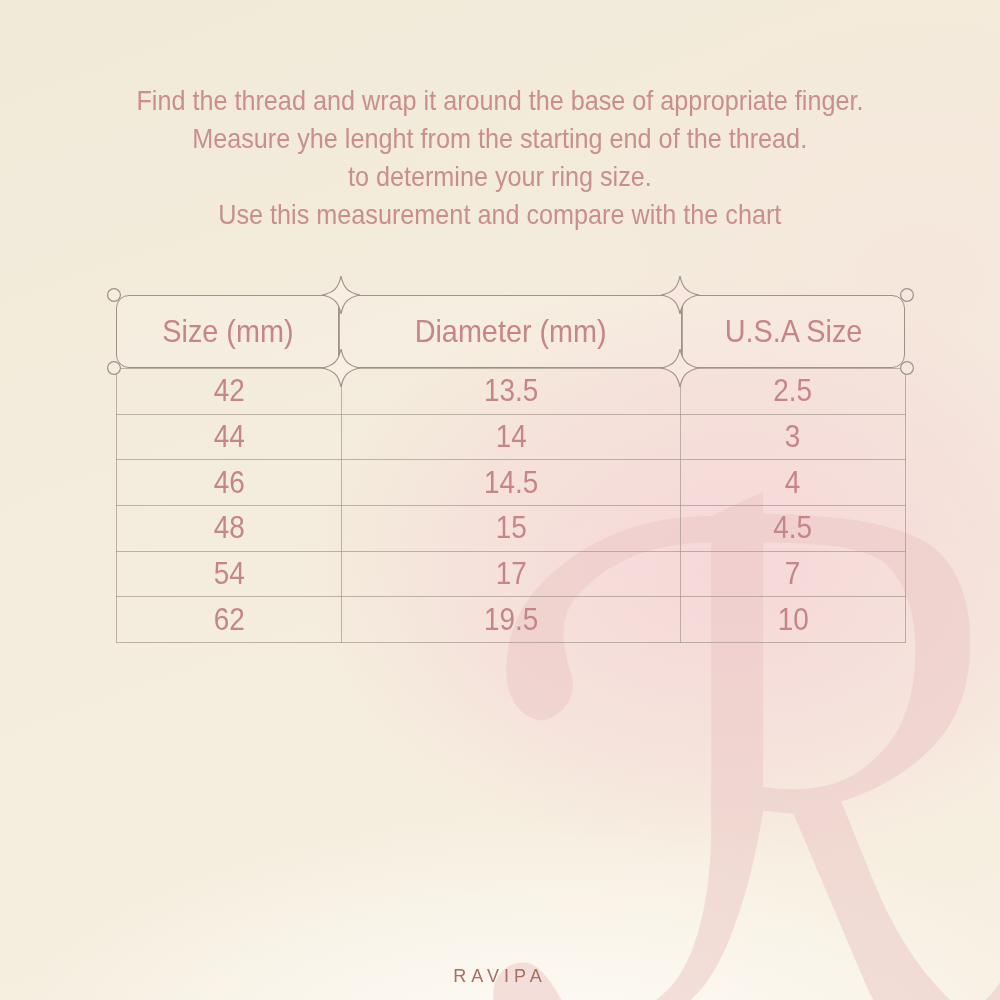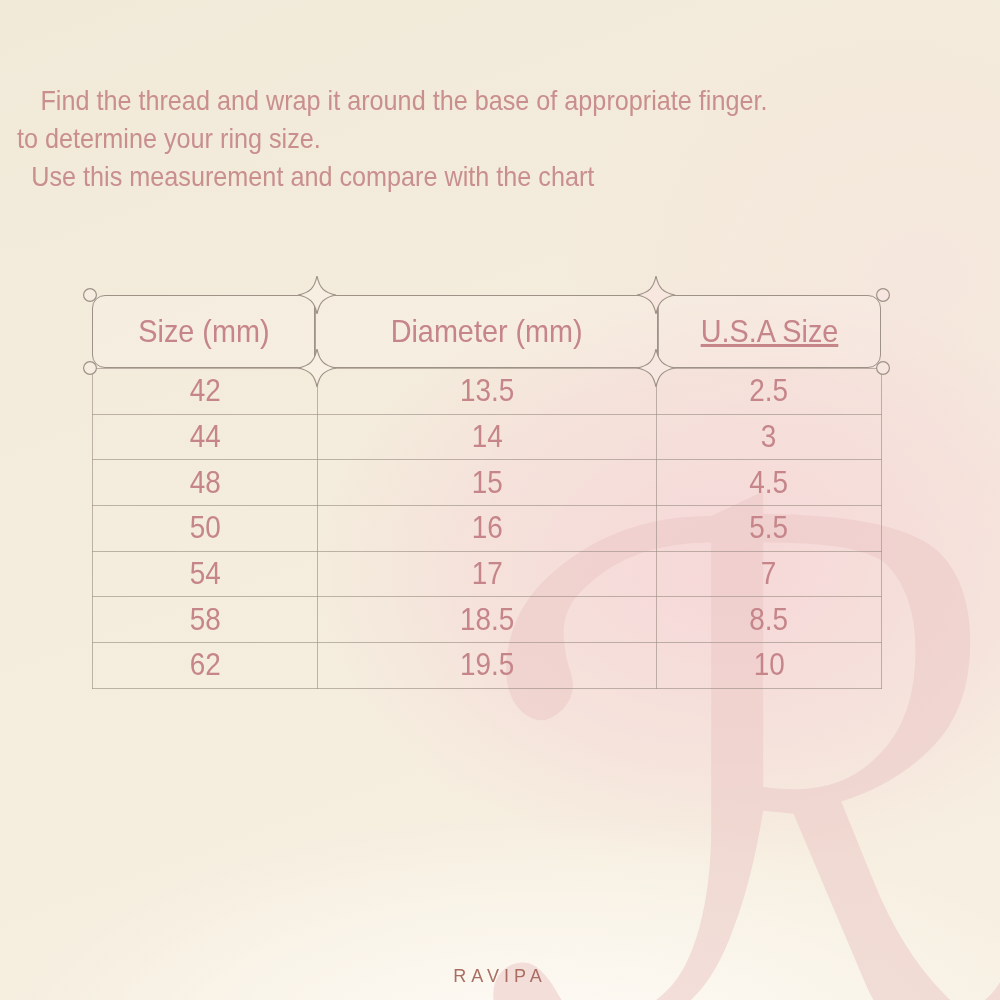--- a/index.html
+++ b/index.html
@@ -13,33 +13,33 @@
       linear-gradient(160deg,#f2ead9 0%,#f4ecdc 45%,#f7f0e2 100%);
   }
   .cond{display:inline-block;transform:scaleX(0.9);transform-origin:50% 50%;white-space:nowrap;}
   .watermark{
     position:absolute;left:470px;top:440px;z-index:0;
     font-family:"DejaVu Sans",sans-serif;font-size:720px;line-height:1;
     color:#ecc9c7;opacity:0.55;pointer-events:none;
   }
   .instructions{
     position:absolute;top:82px;left:0;width:1000px;z-index:1;
-    color:#c98f8f;font-size:28px;line-height:38px;
+    text-align:center;color:#c98f8f;font-size:28px;line-height:38px;
   }
-  .table-wrap{position:absolute;left:92px;top:295px;width:789px;z-index:2;}
+  .table-wrap{position:absolute;left:116px;top:295px;width:789px;z-index:2;}
   .header-row{display:flex;height:73px;position:relative;z-index:2;}
   .hcell{
     box-sizing:border-box;height:73px;border:1.5px solid #9e9287;border-radius:13px;
     background:rgba(255,252,246,0.18);
     display:flex;align-items:center;justify-content:center;
     font-size:32px;color:#c58589;
   }
   .hcell.c0{width:225px;}
   .hcell.c1{width:347px;margin-left:-1.5px;}
-  .hcell.c2{width:225px;margin-left:-1.5px;text-decoration:underline;}
+  .hcell.c2{width:225px;margin-left:-1.5px;}
   .data-table{
     position:relative;z-index:1;width:789px;border-collapse:collapse;table-layout:fixed;
     border:1.5px solid #9e9287;
   }
   .data-table td{
     box-sizing:border-box;border:1px solid rgba(158,146,135,0.65);
     height:45.7px;padding:0;text-align:center;vertical-align:middle;
     font-size:31px;color:#c58589;margin-left:16px;
   }
   .col0{width:225px;}.col1{width:339px;}.col2{width:225px;}
@@ -60,20 +60,21 @@
 </style>
 </head>
 <body>
 
 <div class="page">
 
   <div class="watermark">ℛ</div>
 
   <div class="instructions">
     <div><span class="cond">Find the thread and wrap it around the base of appropriate finger.</span></div>
+    <div><span class="cond">Measure yhe lenght from the starting end of the thread.</span></div>
     <div><span class="cond">to determine your ring size.</span></div>
     <div><span class="cond">Use this measurement and compare with the chart</span></div>
   </div>
 
   <div class="table-wrap">
     <div class="header-row">
         <div class="hcell c0">
           <span class="cond">Size (mm)</span>
         </div>
         <div class="hcell c1">
@@ -95,38 +96,33 @@
             <td><span class="cond">42</span></td>
             <td><span class="cond">13.5</span></td>
             <td><span class="cond">2.5</span></td>
           </tr>
           <tr>
             <td><span class="cond">44</span></td>
             <td><span class="cond">14</span></td>
             <td><span class="cond">3</span></td>
           </tr>
           <tr>
+            <td><span class="cond">46</span></td>
+            <td><span class="cond">14.5</span></td>
+            <td><span class="cond">4</span></td>
+          </tr>
+          <tr>
             <td><span class="cond">48</span></td>
             <td><span class="cond">15</span></td>
             <td><span class="cond">4.5</span></td>
           </tr>
           <tr>
-            <td><span class="cond">50</span></td>
-            <td><span class="cond">16</span></td>
-            <td><span class="cond">5.5</span></td>
-          </tr>
-          <tr>
             <td><span class="cond">54</span></td>
             <td><span class="cond">17</span></td>
             <td><span class="cond">7</span></td>
-          </tr>
-          <tr>
-            <td><span class="cond">58</span></td>
-            <td><span class="cond">18.5</span></td>
-            <td><span class="cond">8.5</span></td>
           </tr>
           <tr>
             <td><span class="cond">62</span></td>
             <td><span class="cond">19.5</span></td>
             <td><span class="cond">10</span></td>
           </tr>
         </tbody>
     </table>
 
     <svg class="deco s-tl" width="44" height="44" viewBox="0 0 44 44">

